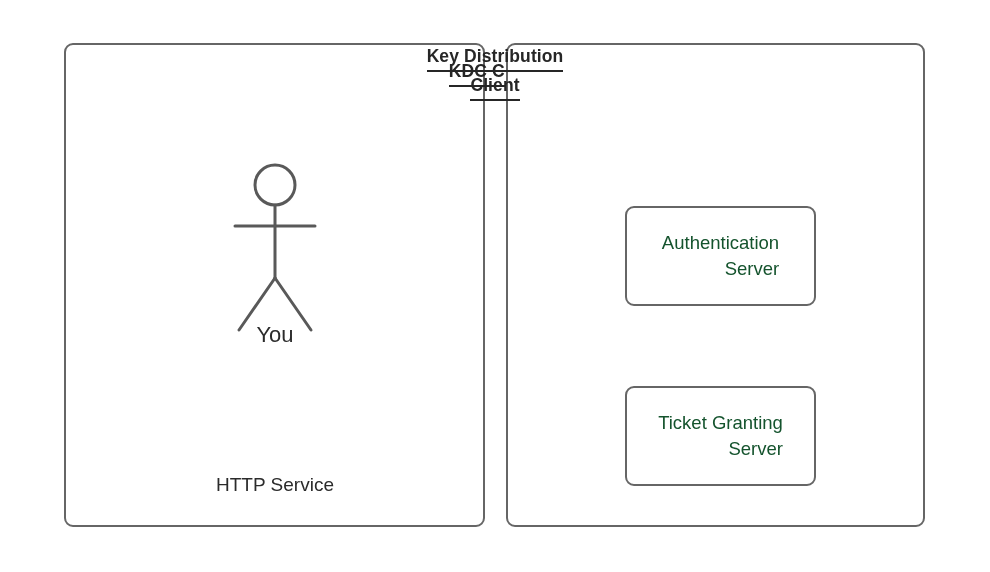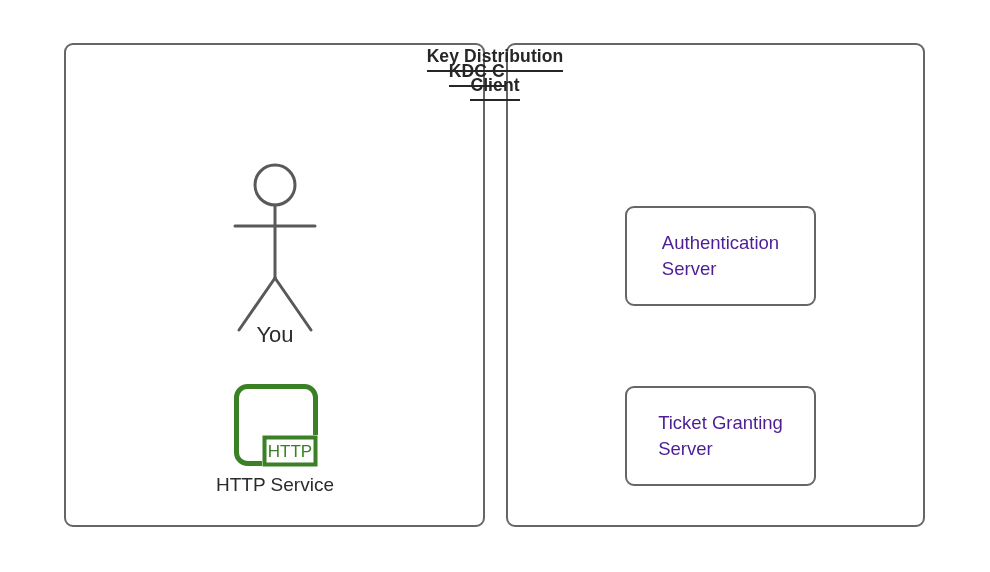--- a/index.html
+++ b/index.html
@@ -110,23 +110,23 @@
     height: 100px;
     border: 2px solid #666666;
     border-radius: 9px;
     background: #ffffff;
     display: flex;
     align-items: center;
     justify-content: center;
   }
   .server-box .server-label {
     font-size: 18.5px;
-    color: #4c1d95;
+    color: #14532d;
     line-height: 26px;
-    text-align: left;
+    text-align: right;
     white-space: pre-line;
   }
   #box-auth-server { top: 206px; }
   #box-tgs         { top: 386px; }
 </style>
 </head>
 <body>
 
 <div id="canvas">
 
@@ -146,31 +146,20 @@
 
         <line x1="20" y1="71" x2="100" y2="71"></line>
 
         <line x1="60" y1="123" x2="24" y2="175"></line>
         <line x1="60" y1="123" x2="96" y2="175"></line>
       </g>
     </svg>
   </div>
   <div id="actor-label-you">You</div>
 
-  <div id="http-icon">
-    <svg width="86" height="84" viewBox="0 0 86 84" xmlns="http://www.w3.org/2000/svg">
-
-      <rect x="3.5" y="3.5" width="79" height="77" rx="11" ry="11" fill="none" stroke="#3a8024" stroke-width="5"></rect>
-
-      <rect x="29" y="52" width="57" height="32" fill="#ffffff"></rect>
-
-      <rect x="31.5" y="54.5" width="51" height="27" fill="#ffffff" stroke="#3a8024" stroke-width="4"></rect>
-      <text x="57" y="74" text-anchor="middle" font-family="'Liberation Sans', sans-serif" font-size="17" fill="#3a8024">HTTP</text>
-    </svg>
-  </div>
   <div id="http-service-label">HTTP Service</div>
 
   <div class="panel" id="panel-kdc"></div>
 
   <div class="panel-title" id="title-kdc">
     <span class="tline">Key Distribution</span><br>
     <span class="tline">Client</span>
   </div>
 
   <div class="server-box" id="box-auth-server">

